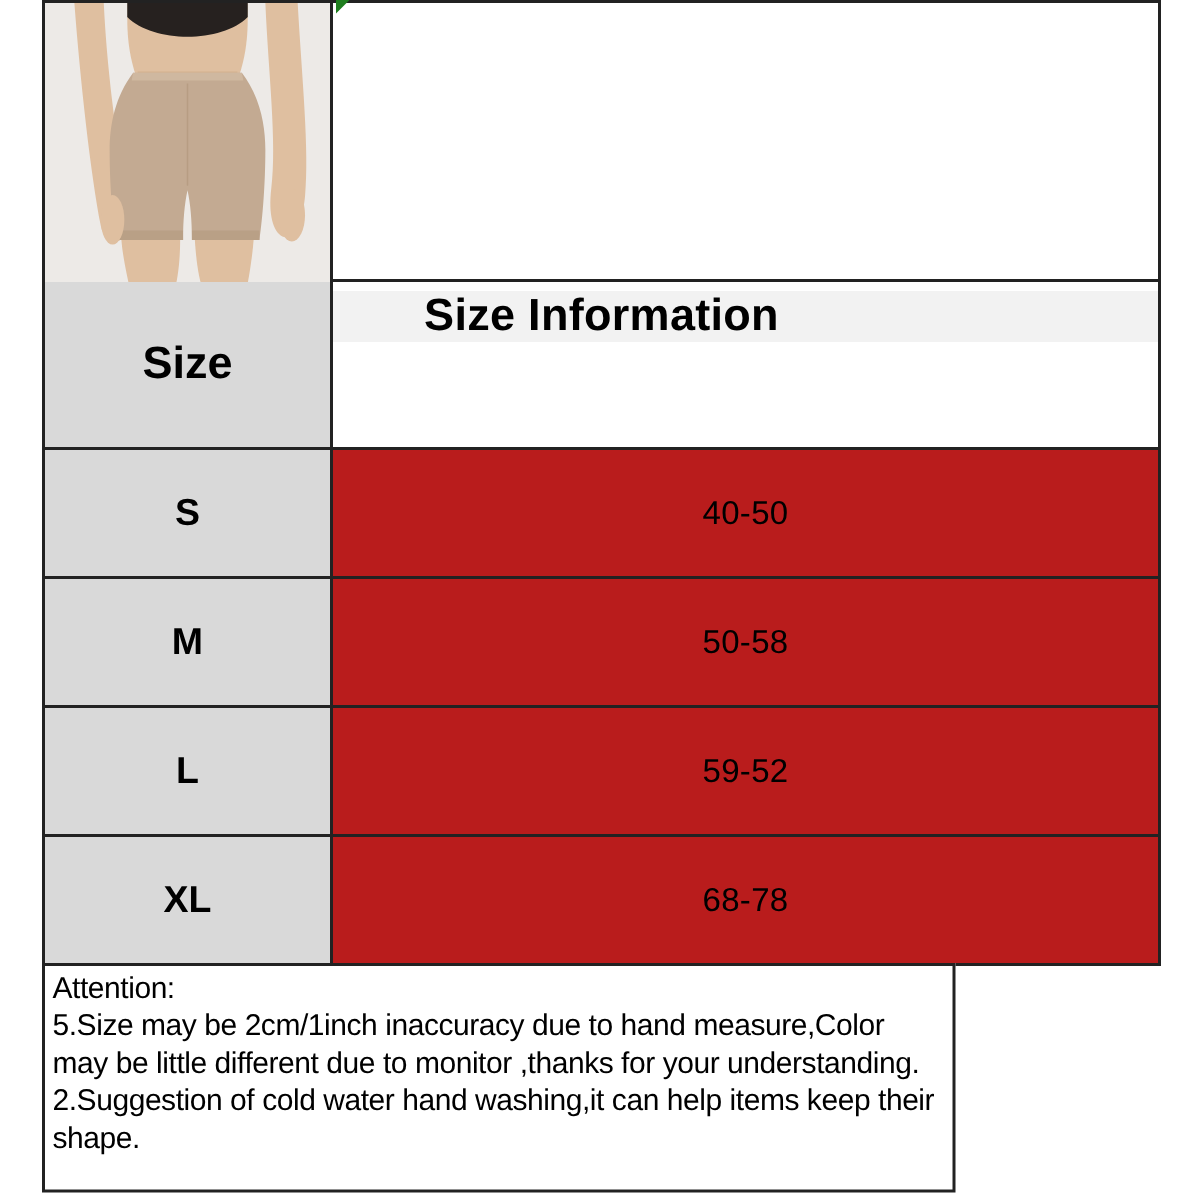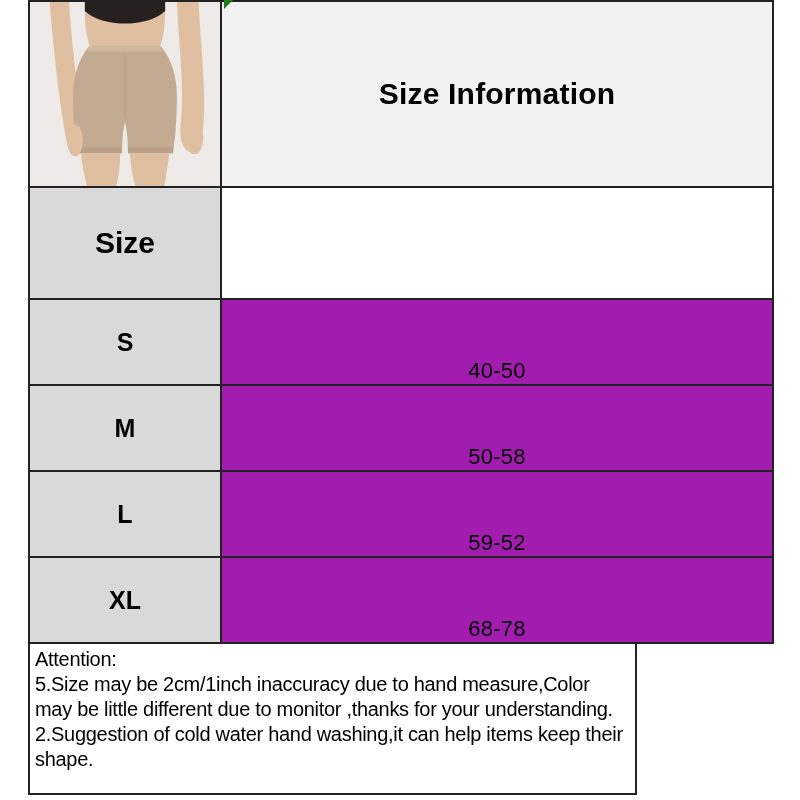--- a/index.html
+++ b/index.html
@@ -32,36 +32,36 @@
     display: flex;
     align-items: center;
     justify-content: center;
   }
   .col2 {
     flex: 1 1 auto;
     display: flex;
     align-items: center;
     justify-content: center;
   }
-  .photo-row { height: 184px; }
+  .photo-row { height: 184px; flex-direction: column; }
   .photo-cell { padding: 0; background: #edeae7; overflow: hidden; }
   .photo-cell svg { display: block; width: 100%; height: 100%; }
   .title-cell { background: #f2f2f2; }
   .main-title {
     font-size: 30px;
     font-weight: bold;
     letter-spacing: 0.2px;
   }
   .header-row { height: 110px; text-align: center; }
   .header-row .col1, .header-row .col2 { background: #d9d9d9; }
   .size-header { font-size: 30px; font-weight: bold; }
   .weight-header { font-size: 22px; font-weight: bold; }
   .data-row { height: 84px; }
   .data-row .col1 { background: #d9d9d9; }
-  .data-row .col2 { background: #a21caf; align-items: flex-end; }
+  .data-row .col2 { background: #b91c1c; }
   .size-label { font-size: 25px; font-weight: bold; }
   .weight-value { font-size: 22px; font-weight: 400; letter-spacing: 0.2px; }
   
   .corner-marker {
     position: absolute;
     left: 196px;
     top: 0;
     width: 0; height: 0;
     border-top: 9px solid #1e7e1e;
     border-right: 9px solid transparent;

